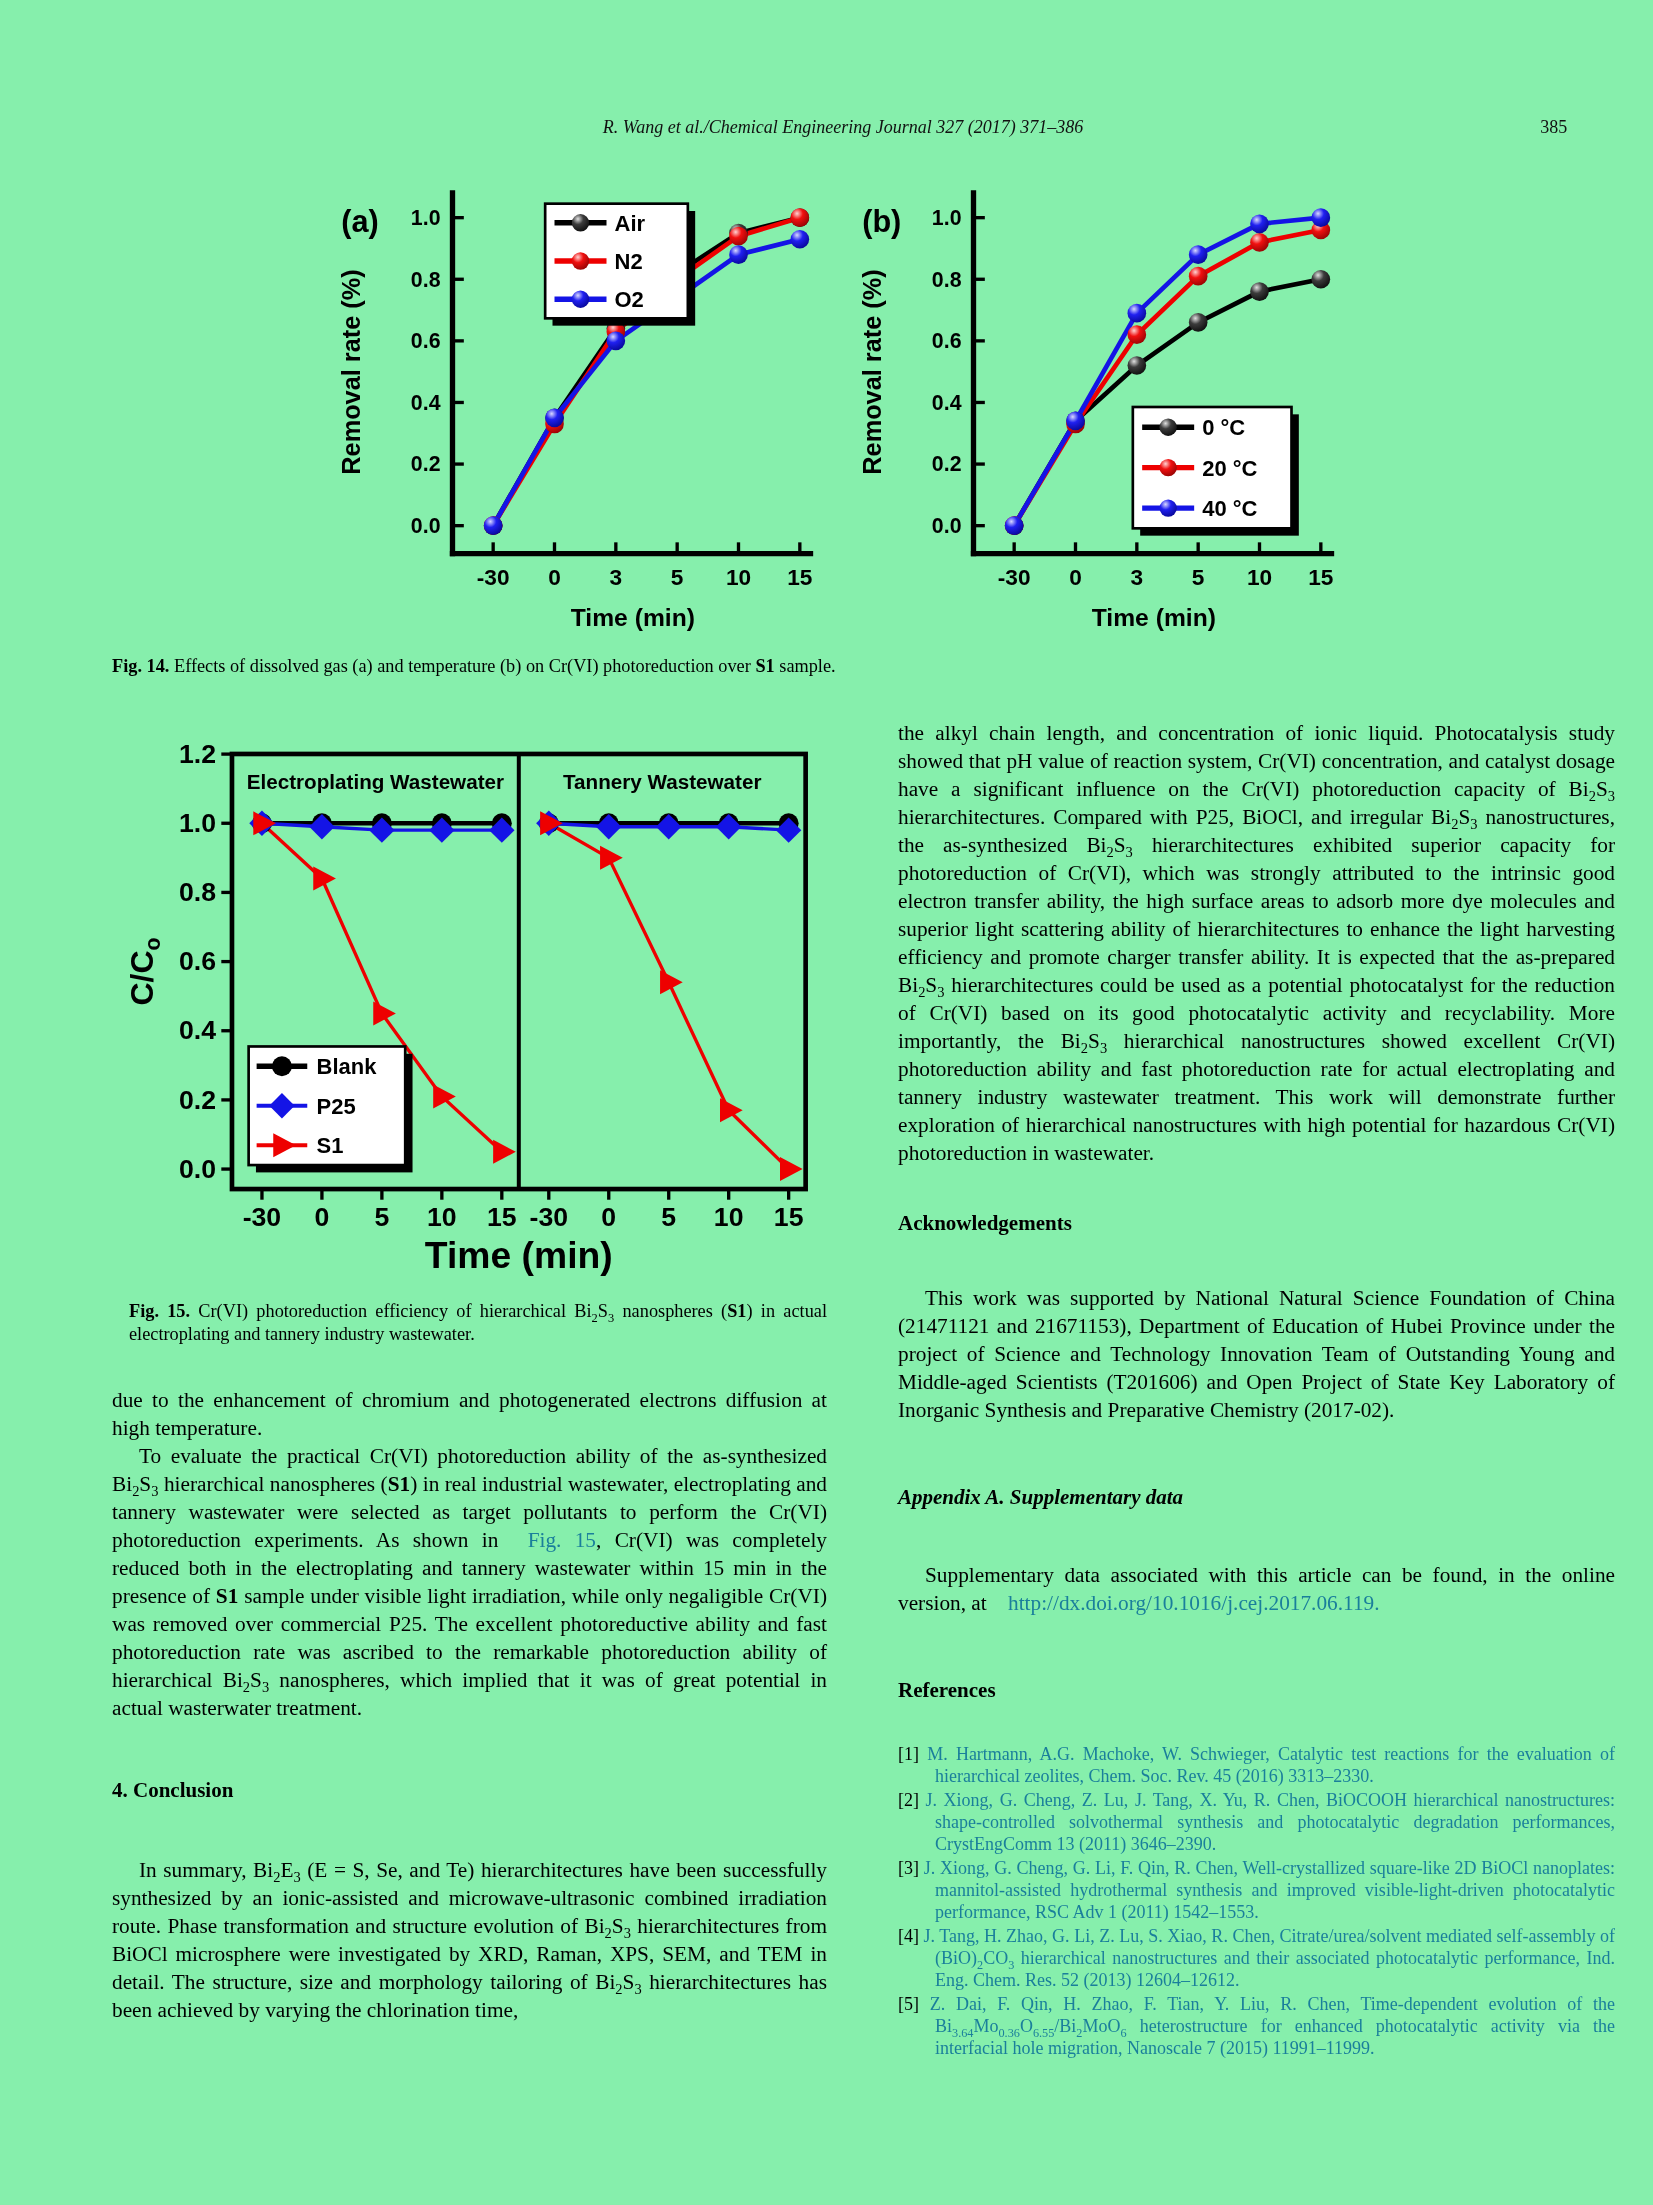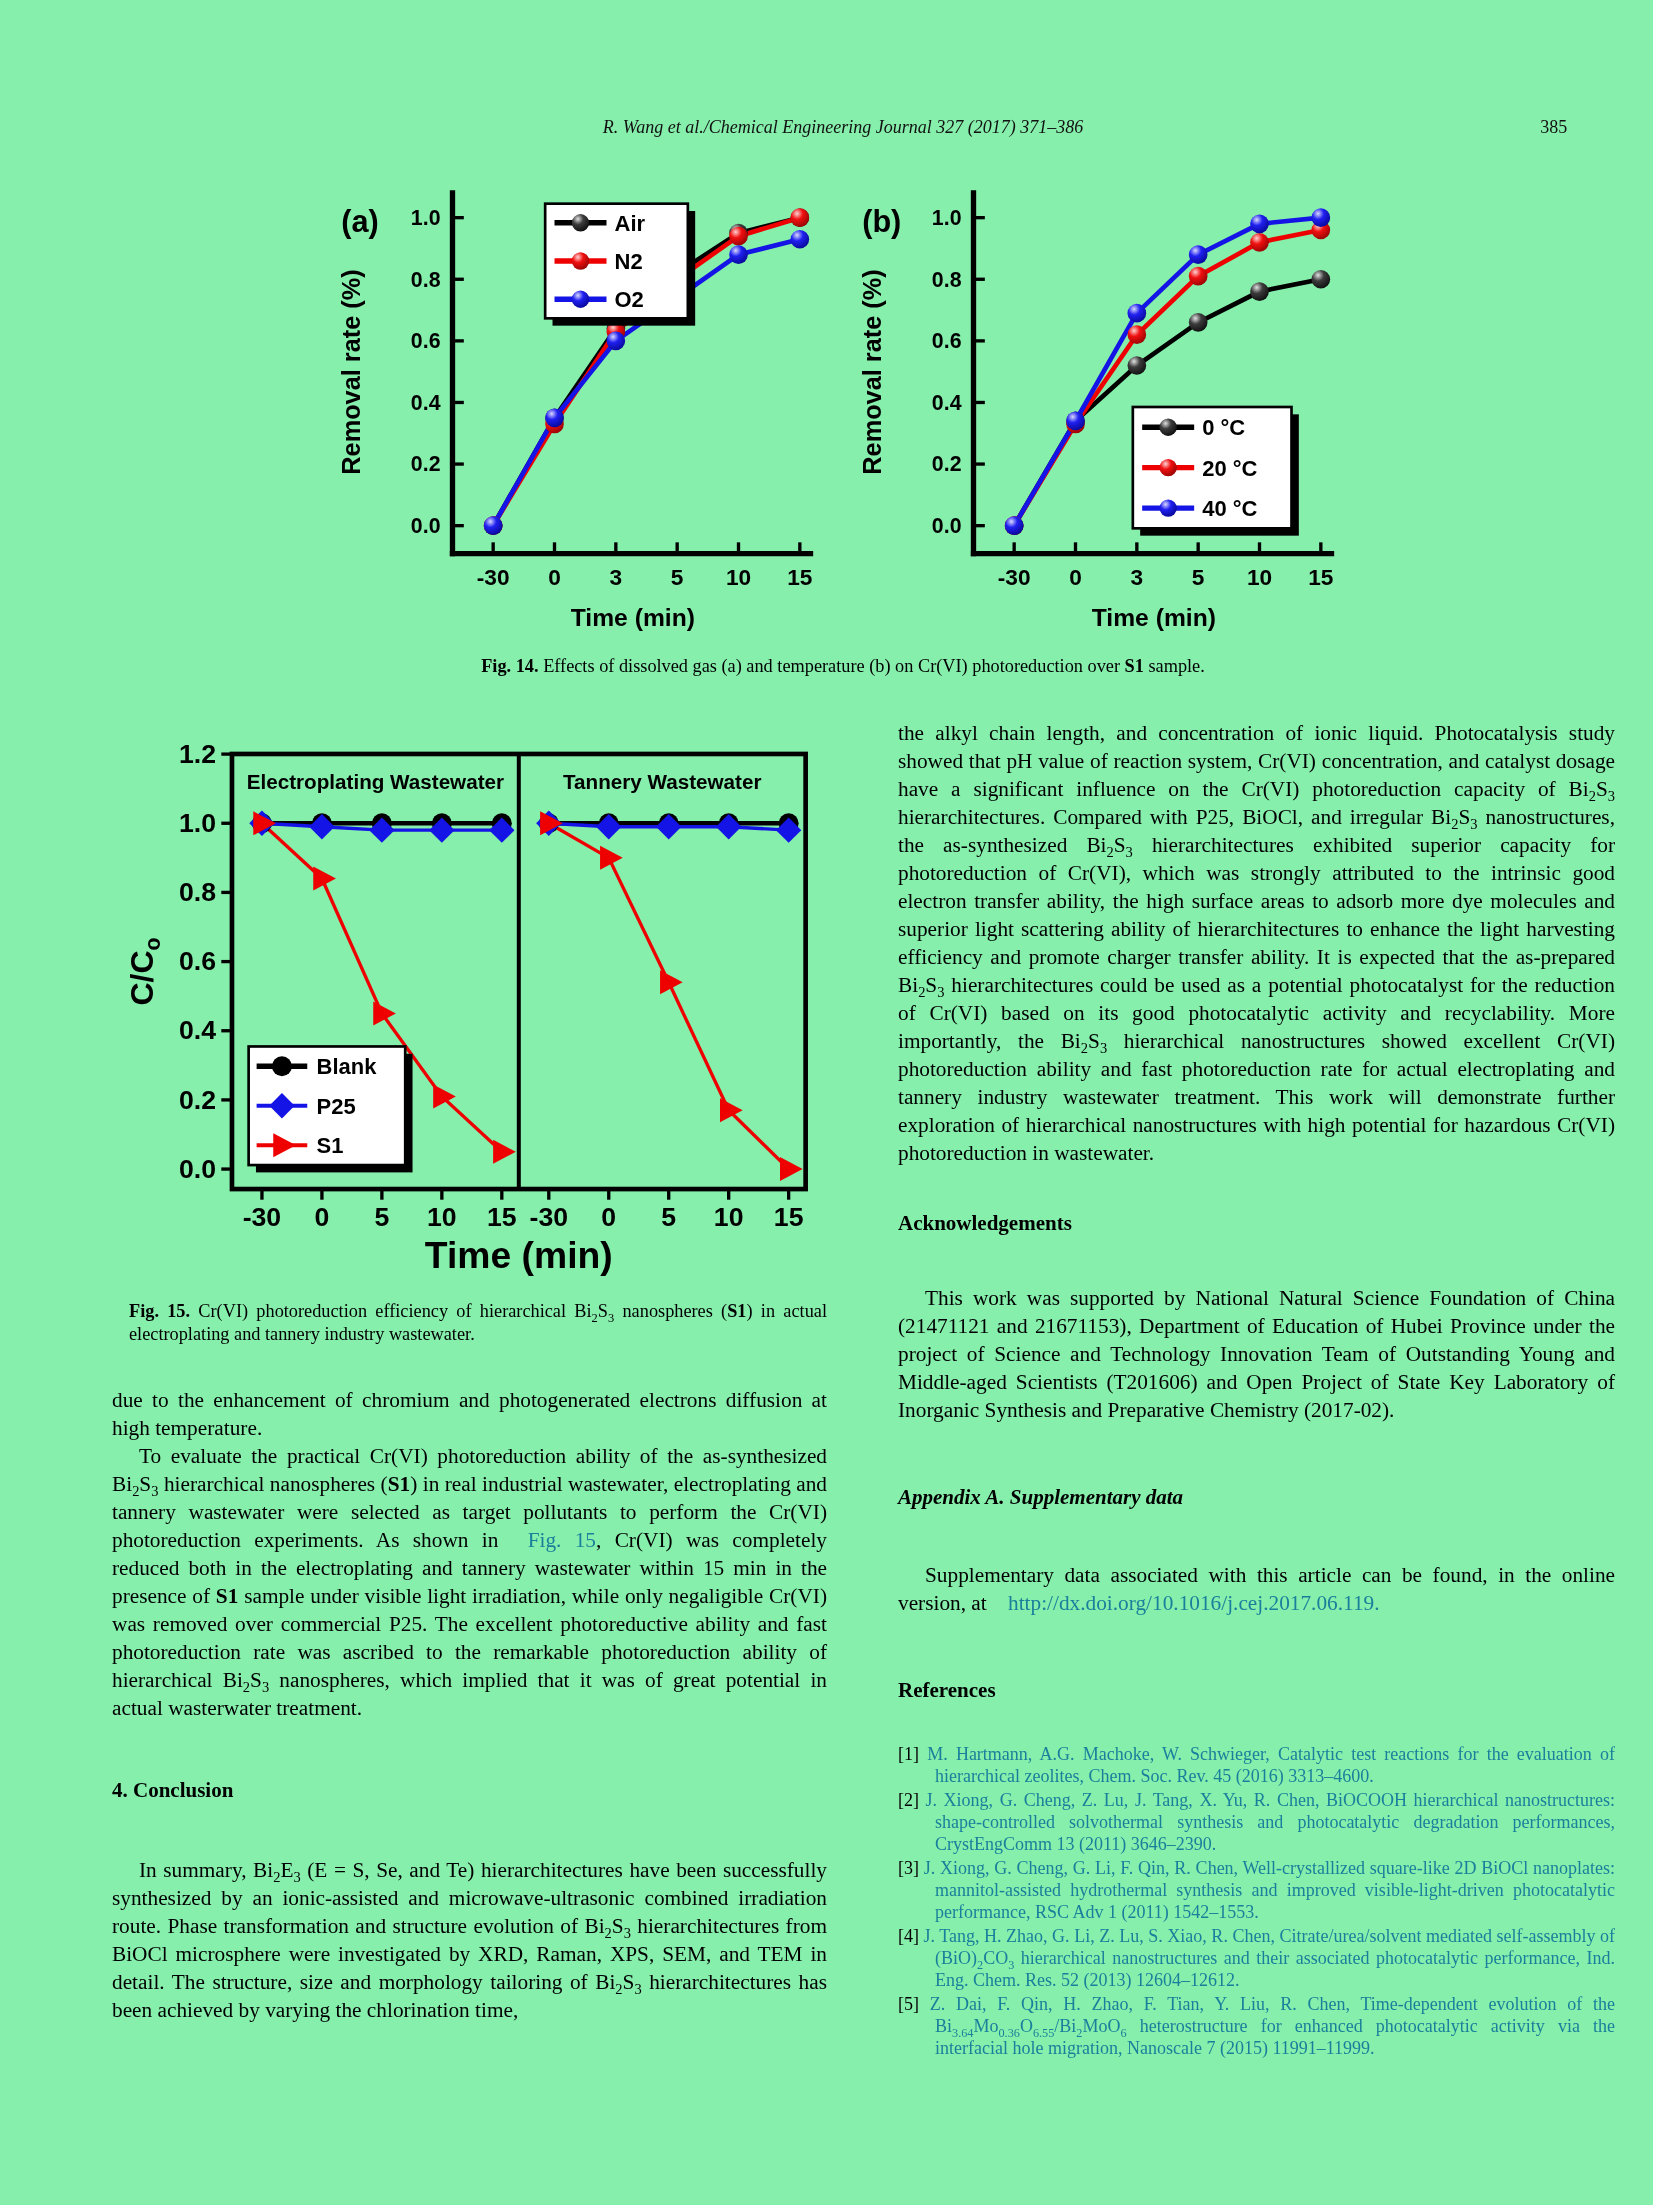--- a/index.html
+++ b/index.html
@@ -10,21 +10,21 @@
   .running-head{position:absolute;top:117px;left:112px;width:1462px;
     font-style:italic;font-size:18px;text-align:center;color:#111;}
   .running-head .page-num{position:absolute;right:6.7px;top:0;font-style:normal;}
 
   
   .fig14-row{position:absolute;top:177px;left:0;width:1654px;display:flex;
     justify-content:center;gap:14.7px;}
   .fig14-row svg{display:block;}
 
   .fig14-caption{position:absolute;top:655px;left:112px;width:1462px;
-    text-align:center;font-size:18.3px;line-height:23px;}
+    text-align:left;font-size:18.3px;line-height:23px;}
 
   
   .col-left{position:absolute;left:112px;top:708px;width:715px;}
   .col-right{position:absolute;left:898px;top:708px;width:717px;}
 
   .fig15-caption{margin-top:17.3px;font-size:18.3px;line-height:23px;text-align:justify;margin-left:17px;}
 
   p.body{font-size:21.3px;line-height:28px;text-align:justify;margin:0;}
   p.indent{text-indent:27px;}
   .col-left p.p1{margin-top:40px;}
@@ -322,21 +322,21 @@
     <p class="body p1">the alkyl chain length, and concentration of ionic liquid. Photocatalysis study showed that pH value of reaction system, Cr(VI) concentration, and catalyst dosage have a significant influence on the Cr(VI) photoreduction capacity of Bi<sub>2</sub>S<sub>3</sub> hierarchitectures. Compared with P25, BiOCl, and irregular Bi<sub>2</sub>S<sub>3</sub> nanostructures, the as-synthesized Bi<sub>2</sub>S<sub>3</sub> hierarchitectures exhibited superior capacity for photoreduction of Cr(VI), which was strongly attributed to the intrinsic good electron transfer ability, the high surface areas to adsorb more dye molecules and superior light scattering ability of hierarchitectures to enhance the light harvesting efficiency and promote charger transfer ability. It is expected that the as-prepared Bi<sub>2</sub>S<sub>3</sub> hierarchitectures could be used as a potential photocatalyst for the reduction of Cr(VI) based on its good photocatalytic activity and recyclability. More importantly, the Bi<sub>2</sub>S<sub>3</sub> hierarchical nanostructures showed excellent Cr(VI) photoreduction ability and fast photoreduction rate for actual electroplating and tannery industry wastewater treatment. This work will demonstrate further exploration of hierarchical nanostructures with high potential for hazardous Cr(VI) photoreduction in wastewater.</p>
 
     <h2 class="sec" id="h-ack">Acknowledgements</h2>
     <p class="body indent">This work was supported by National Natural Science Foundation of China (21471121 and 21671153), Department of Education of Hubei Province under the project of Science and Technology Innovation Team of Outstanding Young and Middle-aged Scientists (T201606) and Open Project of State Key Laboratory of Inorganic Synthesis and Preparative Chemistry (2017-02).</p>
 
     <h2 class="sec" id="h-appendix">Appendix A. Supplementary data</h2>
     <p class="body indent">Supplementary data associated with this article can be found, in the online version, at <span class="tlink">http://dx.doi.org/10.1016/j.cej.2017.06.119.</span></p>
 
     <h2 class="sec" id="h-refs">References</h2>
     <ol class="refs">
-        <li><span class="lbl">[1]</span> <span>M. Hartmann, A.G. Machoke, W. Schwieger, Catalytic test reactions for the evaluation of hierarchical zeolites, Chem. Soc. Rev. 45 (2016) 3313–4600.</span></li>
+        <li><span class="lbl">[1]</span> <span>M. Hartmann, A.G. Machoke, W. Schwieger, Catalytic test reactions for the evaluation of hierarchical zeolites, Chem. Soc. Rev. 45 (2016) 3313–2330.</span></li>
         <li><span class="lbl">[2]</span> <span>J. Xiong, G. Cheng, Z. Lu, J. Tang, X. Yu, R. Chen, BiOCOOH hierarchical nanostructures: shape-controlled solvothermal synthesis and photocatalytic degradation performances, CrystEngComm 13 (2011) 3646–2390.</span></li>
         <li><span class="lbl">[3]</span> <span>J. Xiong, G. Cheng, G. Li, F. Qin, R. Chen, Well-crystallized square-like 2D BiOCl nanoplates: mannitol-assisted hydrothermal synthesis and improved visible-light-driven photocatalytic performance, RSC Adv 1 (2011) 1542–1553.</span></li>
         <li><span class="lbl">[4]</span> <span>J. Tang, H. Zhao, G. Li, Z. Lu, S. Xiao, R. Chen, Citrate/urea/solvent mediated self-assembly of (BiO)<sub>2</sub>CO<sub>3</sub> hierarchical nanostructures and their associated photocatalytic performance, Ind. Eng. Chem. Res. 52 (2013) 12604–12612.</span></li>
         <li><span class="lbl">[5]</span> <span>Z. Dai, F. Qin, H. Zhao, F. Tian, Y. Liu, R. Chen, Time-dependent evolution of the Bi<sub>3.64</sub>Mo<sub>0.36</sub>O<sub>6.55</sub>/Bi<sub>2</sub>MoO<sub>6</sub> heterostructure for enhanced photocatalytic activity via the interfacial hole migration, Nanoscale 7 (2015) 11991–11999.</span></li>
       </ol>
   </div>
 
 </div>
 
 

